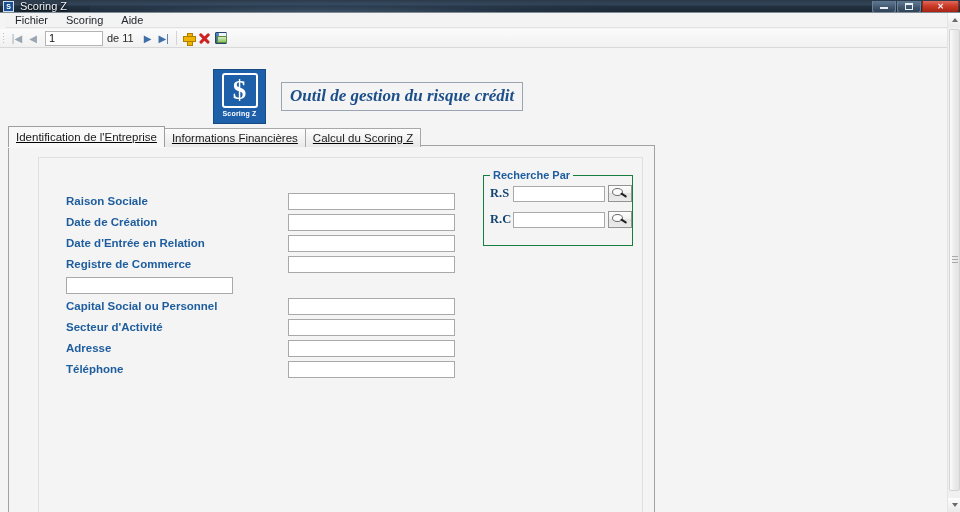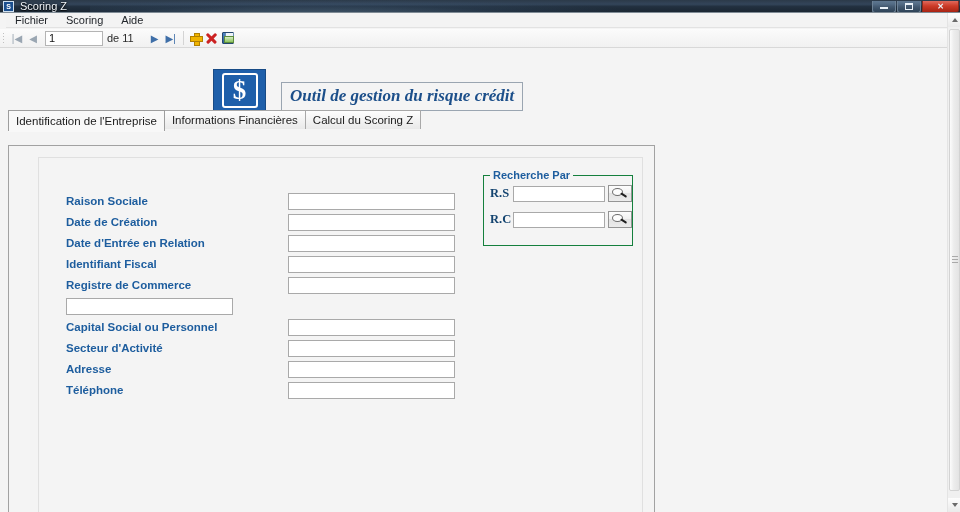--- a/index.html
+++ b/index.html
@@ -104,21 +104,21 @@
     font-size: 10px; color: #3f6fa8; cursor: default;
   }
   .tb-btn.dim { color: #9aa6b2; }
   .rec-input {
     width: 58px; height: 15px; margin: 0 4px;
     border: 1px solid #b4b4b4; background: #fff;
     font-size: 11px; font-family: "Liberation Sans", sans-serif;
     padding: 0 3px; color: #111;
   }
   .rec-of {
-    font-size: 11px; color: #2b2b2b; margin-right: 13px; white-space: nowrap;
+    font-size: 11px; color: #2b2b2b; margin-right: 6px; white-space: nowrap;
   }
   .tb-sep { width: 1px; height: 14px; background: #d4d4d4; margin: 0 4px; }
 
   
   .ico-plus { position: relative; width: 11px; height: 11px; }
   .ico-plus::before, .ico-plus::after {
     content: ""; position: absolute; background: #f0b400;
     border: 1px solid #b07f00;
   }
   .ico-plus::before { left: 3.5px; top: 0; width: 4px; height: 11px; }
@@ -189,22 +189,22 @@
     background: #f4f4f4;
     padding: 3px 8px 4px 8px;
     color: #1c4f8a;
     font-family: "Liberation Serif", serif;
     font-weight: bold; font-style: italic;
     font-size: 17px; white-space: nowrap;
   }
 
   
   .tabstrip {
-    position: absolute; left: 8px; top: 62px;
-    display: flex; z-index: 3;
+    position: absolute; left: 8px; top: 78px;
+    display: flex; align-items: flex-end; z-index: 3; text-decoration: underline;
   }
   .tab {
     height: 19px; line-height: 18px;
     padding: 0 7px;
     font-size: 11.5px; color: #1b1b1b;
     border: 1px solid #a8a8a8;
     border-bottom: none;
     background: linear-gradient(to bottom, #fdfdfd, #e9e9e9);
     margin-right: -1px;
     white-space: nowrap; cursor: default;
@@ -432,24 +432,20 @@
           <div class="frow">
             <div class="flabel">Date de Création</div>
             <input class="finput" value="" style="">
           </div>
 
           <div class="frow">
             <div class="flabel">Date d'Entrée en Relation</div>
             <input class="finput" value="" style="">
           </div>
 
-          <div class="frow">
-            <div class="flabel">Identifiant Fiscal</div>
-            <input class="finput" value="" style="">
-          </div>
 
           <div class="frow">
             <div class="flabel">Registre de Commerce</div>
             <input class="finput" value="" style="">
           </div>
 
           <div class="frow">
             <input class="finput" value="" style="">
           </div>
 

